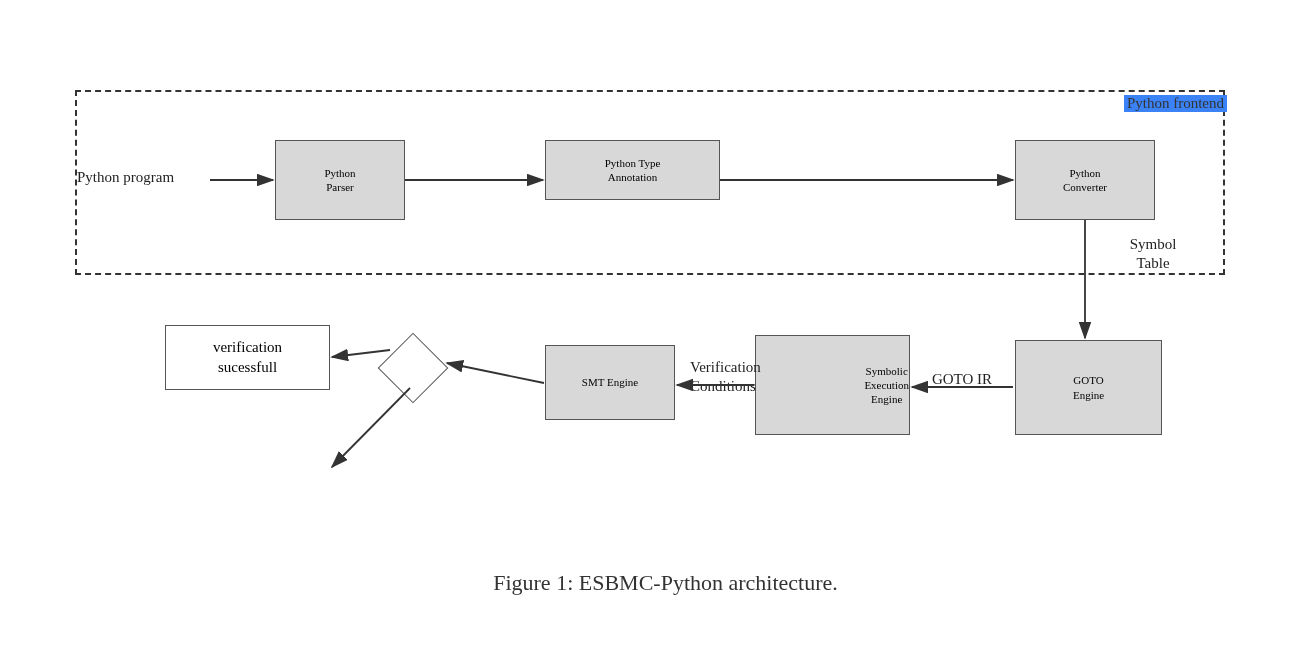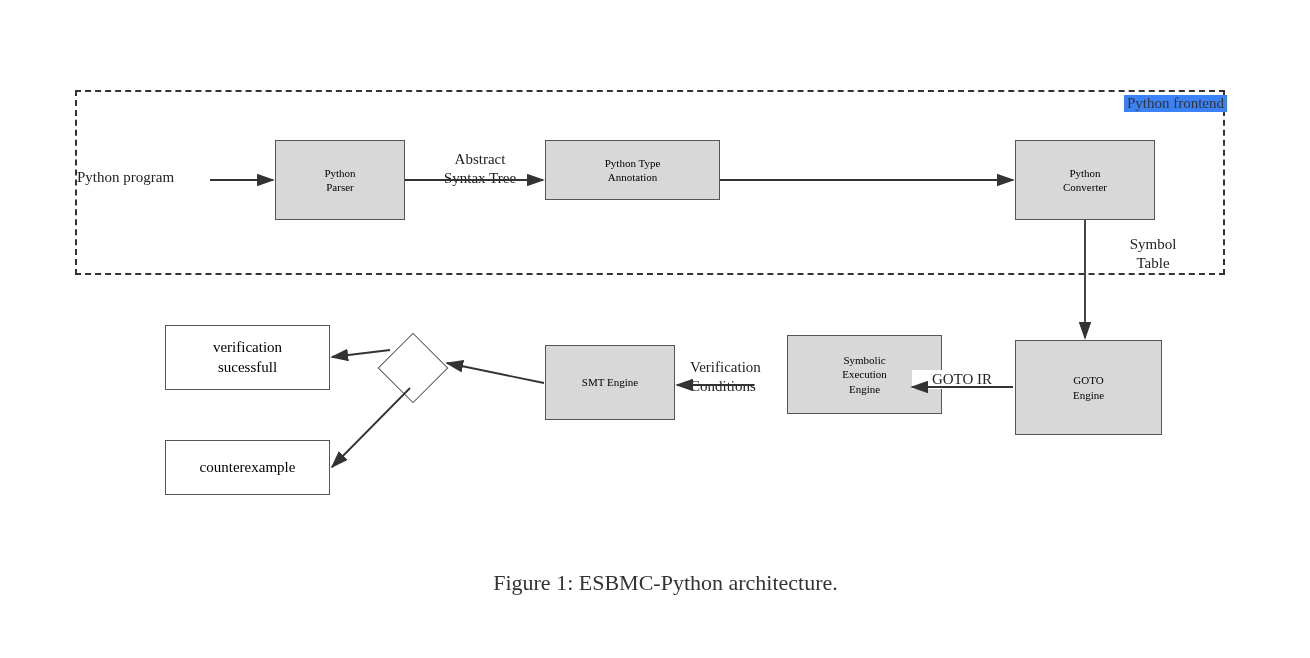--- a/index.html
+++ b/index.html
@@ -92,23 +92,24 @@
 
     .goto-engine {
       top: 310px;
       left: 960px;
       width: 147px;
       height: 95px;
     }
 
     .symbolic-execution {
       top: 305px;
-      left: 732px;
+      left: 700px;
       width: 155px;
-      height: 79px;
+      height: 100px;
+      justify-content: flex-end;
     }
 
     .smt-solver {
       top: 315px;
       left: 490px;
       width: 130px;
       height: 75px;
     }
 
     .verification-successful {
@@ -211,29 +212,25 @@
 
   <div class="box smt-solver">
     <span>SMT Engine</span>
   </div>
 
   <div class="box-light verification-successful">
     <span style="white-space:pre-line;">verification
 sucessfull</span>
   </div>
 
-  <div class="box-light counterexample">
-    <span>counterexample</span>
-  </div>
 
   <div class="diamond-container">
     <div class="diamond"></div>
   </div>
 
-  <span class="arrow-label" style="top:120px; left:365px; width:120px;">Abstract<br>Syntax Tree</span>
   <span class="arrow-label" style="top:205px; right:57px; width:90px;">Symbol<br>Table</span>
   <span class="arrow-label" style="top:340px; left:857px; width:100px;">GOTO IR</span>
   <span class="arrow-label" style="top:328px; left:635px; width:65px;">Verification<br>Conditions</span>
 
   <svg class="arrows-svg">
     <defs>
       <marker id="arrowhead" markerWidth="10" markerHeight="7" refX="9" refY="3.5" orient="auto">
         <polygon points="0 0, 10 3.5, 0 7" fill="#333"></polygon>
       </marker>
     </defs>

